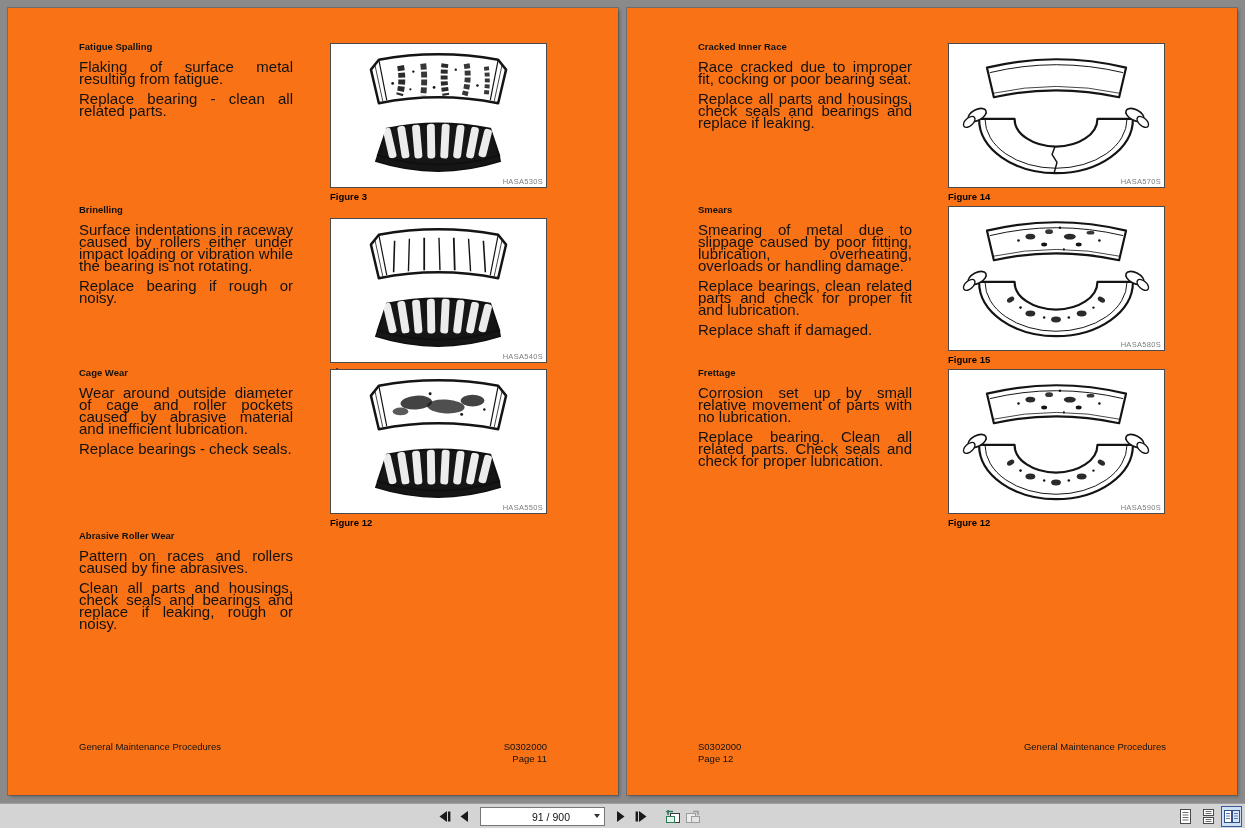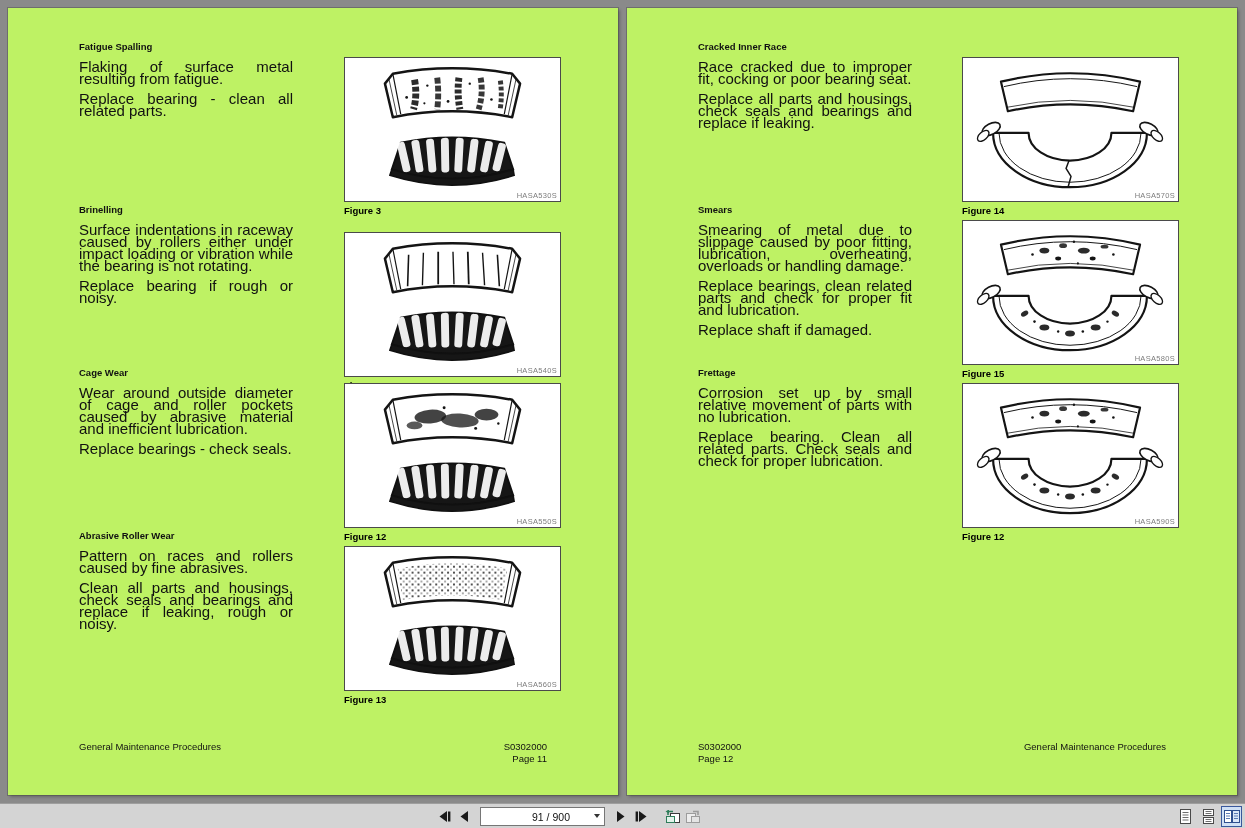--- a/index.html
+++ b/index.html
@@ -2,31 +2,31 @@
 <html><head>
 <meta charset="utf-8">
 <style>
   html,body{margin:0;padding:0}
   body{
     width:1245px;height:828px;position:relative;overflow:hidden;
     background:#8a8a8a;
     font-family:"Liberation Sans",sans-serif;color:#111;
   }
   .page{
-    position:absolute;top:8px;width:610px;height:787px;background:#bef264;
+    position:absolute;top:8px;width:610px;height:787px;background:#f97316;
     box-shadow:0 0 0 1px rgba(60,60,60,.35), 2px 2px 3px rgba(0,0,0,.25);
   }
   #page-left{left:8px}
   #page-right{left:627px}
 
   .section{position:absolute;left:71px;width:214px}
   .section h3{font-size:9.5px;font-weight:bold;margin:0 0 9px 0}
   .section p{font-size:15px;line-height:12px;margin:7px 0 8px 0;text-align:justify}
 
-  .fig{position:absolute;left:322px;width:233px;margin:14px}
+  .fig{position:absolute;left:322px;width:233px;margin:0}
   #page-right .fig{left:321px}
   .fig-box{position:relative;width:215px;height:143px;border:1px solid #4a4a4a;background:#fff}
   .fig-svg{width:100%;height:100%;display:block}
   .fig-code{position:absolute;right:3px;bottom:1px;font-size:7.5px;color:#7d7d7d;letter-spacing:.3px}
   .fig-cap{font-size:9.5px;font-weight:bold;margin-top:3px;color:#000}
 
   .footer-line{position:absolute;font-size:9.5px;line-height:12px}
   .f-left{left:71px;top:733px}
   .f-right{right:71px;top:733px;text-align:right}
 
@@ -256,29 +256,20 @@
   <figure class="fig" style="top:361px">
     <div class="fig-box">
       <svg class="fig-svg" viewBox="0 0 217 145">
           <use href="#figA-mottle"></use>
         </svg>
       <span class="fig-code">HASA550S</span>
     </div>
     <figcaption class="fig-cap">Figure 12</figcaption>
   </figure>
 
-  <figure class="fig" style="top:524px">
-    <div class="fig-box">
-      <svg class="fig-svg" viewBox="0 0 217 145">
-          <use href="#figA-stipple"></use>
-        </svg>
-      <span class="fig-code">HASA560S</span>
-    </div>
-    <figcaption class="fig-cap">Figure 13</figcaption>
-  </figure>
 
   <div class="footer-line f-left">General Maintenance Procedures</div>
   <div class="footer-line f-right">
     <div>S0302000</div>
     <div>Page 11</div>
   </div>
 </div>
 
 <div class="page" id="page-right">
 

